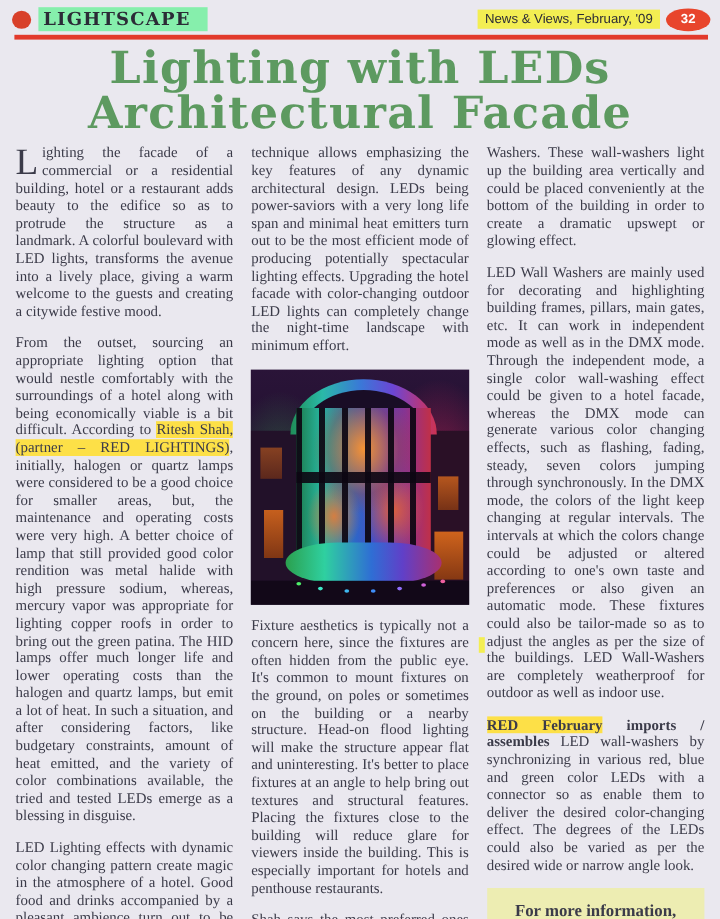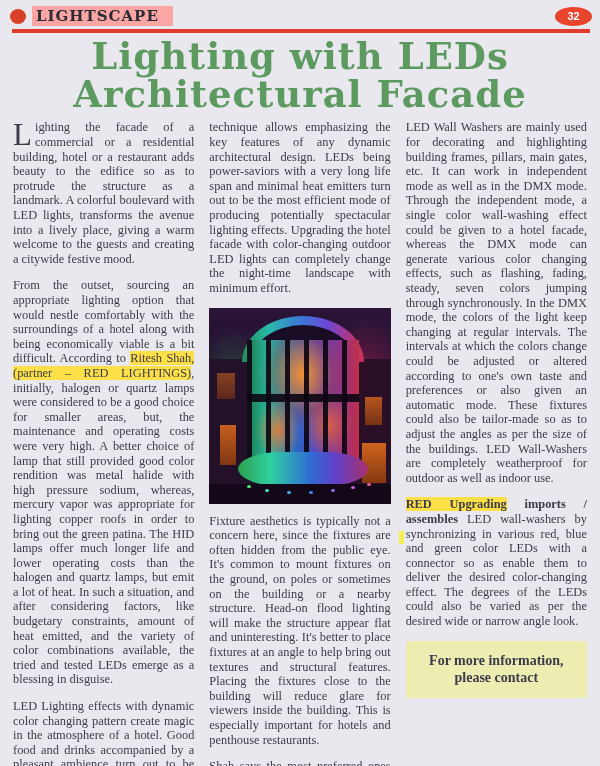--- a/index.html
+++ b/index.html
@@ -6,21 +6,21 @@
   .page{
     position:relative;width:600px;height:766px;overflow:hidden;
     background:#eae8ef;color:#3b3b49;
     font-family:"Liberation Serif", serif;
   }
   
   .masthead{display:flex;align-items:center;justify-content:space-between;padding:6px 8px 1px 10px;}
   .brand-wrap{display:flex;align-items:center;}
   .red-dot{width:16px;height:15px;border-radius:50%;background:#d8402a;margin-right:6px;}
   .brand{
-    background:#fca5a5;font-family:"DejaVu Serif",serif;font-weight:bold;
+    background:#86efac;font-family:"DejaVu Serif",serif;font-weight:bold;
     font-size:15px;letter-spacing:1px;color:#2b2b36;padding:1px 14px 1px 4px;
   }
   .issue-wrap{display:flex;align-items:center;}
   .issue{background:#f3ee52;font-family:"Liberation Sans",sans-serif;font-size:11px;color:#2b2b36;padding:2px 6px;margin-right:5px;}
   .page-badge{
     width:37px;height:19px;border-radius:50%;background:#e8452c;color:#ffffff;
     font-family:"Liberation Sans",sans-serif;font-size:11px;font-weight:bold;
     display:flex;align-items:center;justify-content:center;text-align:right;
   }
   .rule{height:4px;background:#e23a2c;margin:2px 10px 0 12px;}
@@ -82,20 +82,21 @@
 <body>
 
 <div class="page">
 
   <div class="masthead">
     <div class="brand-wrap">
       <span class="red-dot"></span>
       <span class="brand">LIGHTSCAPE</span>
     </div>
     <div class="issue-wrap">
+      <span class="issue">News &amp; Views, February, '09</span>
       <span class="page-badge">32</span>
     </div>
   </div>
   <div class="rule"></div>
 
   <div class="title">
     <div>Lighting with LEDs</div>
     <div>Architectural Facade</div>
   </div>
 
@@ -136,22 +137,23 @@
         <div class="ph-dot" style="left:122px;bottom:12px;background:#8f6df8;"></div>
         <div class="ph-dot" style="left:142px;bottom:15px;background:#d060d8;"></div>
         <div class="ph-dot" style="left:158px;bottom:18px;background:#f060a0;"></div>
       </div>
 
       <p>Fixture aesthetics is typically not a concern here, since the fixtures are often hidden from the public eye. It's common to mount fixtures on the ground, on poles or sometimes on the building or a nearby structure. Head-on flood lighting will make the structure appear flat and uninteresting. It's better to place fixtures at an angle to help bring out textures and structural features. Placing the fixtures close to the building will reduce glare for viewers inside the building. This is especially important for hotels and penthouse restaurants.</p>
       <p>Shah says the most preferred ones to enhance the building citing from experience facade are LED Wall-</p>
     </div>
 
     <div class="col">
+      <p>Washers. These wall-washers light up the building area vertically and could be placed conveniently at the bottom of the building in order to create a dramatic upswept or glowing effect.</p>
       <p>LED Wall Washers are mainly used for decorating and highlighting building frames, pillars, main gates, etc. It can work in independent mode as well as in the DMX mode. Through the independent mode, a single color wall-washing effect could be given to a hotel facade, whereas the DMX mode can generate various color changing effects, such as flashing, fading, steady, seven colors jumping through synchronously. In the DMX mode, the colors of the light keep changing at regular intervals. The intervals at which the colors change could be adjusted or altered according to one's own taste and preferences or also given an automatic mode. These fixtures could also be tailor-made so as to adjust the angles as per the size of the buildings. LED Wall-Washers are completely weatherproof for outdoor as well as indoor use.</p>
-      <p><span class="hl b">RED Upgrading</span><span class="b"> imports / assembles </span><span>LED wall-washers by synchronizing in various red, blue and green color LEDs with a connector so as enable them to deliver the desired color-changing effect. The degrees of the LEDs could also be varied as per the desired wide or narrow angle look.</span></p>
+      <p><span class="hl b">RED February</span><span class="b"> imports / assembles </span><span>LED wall-washers by synchronizing in various red, blue and green color LEDs with a connector so as enable them to deliver the desired color-changing effect. The degrees of the LEDs could also be varied as per the desired wide or narrow angle look.</span></p>
 
       <div class="infobox">
         <div class="heading">For more information, please contact</div>
 
       </div>
     </div>
 
   </div>
 
   <div class="stray-mark"></div>

